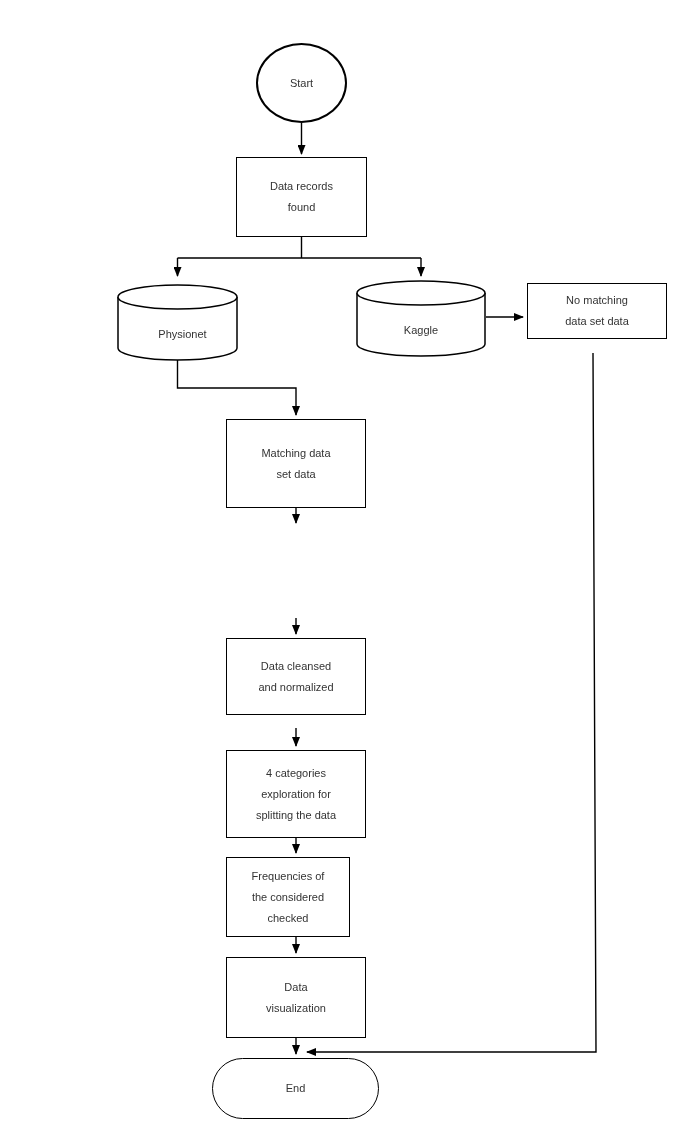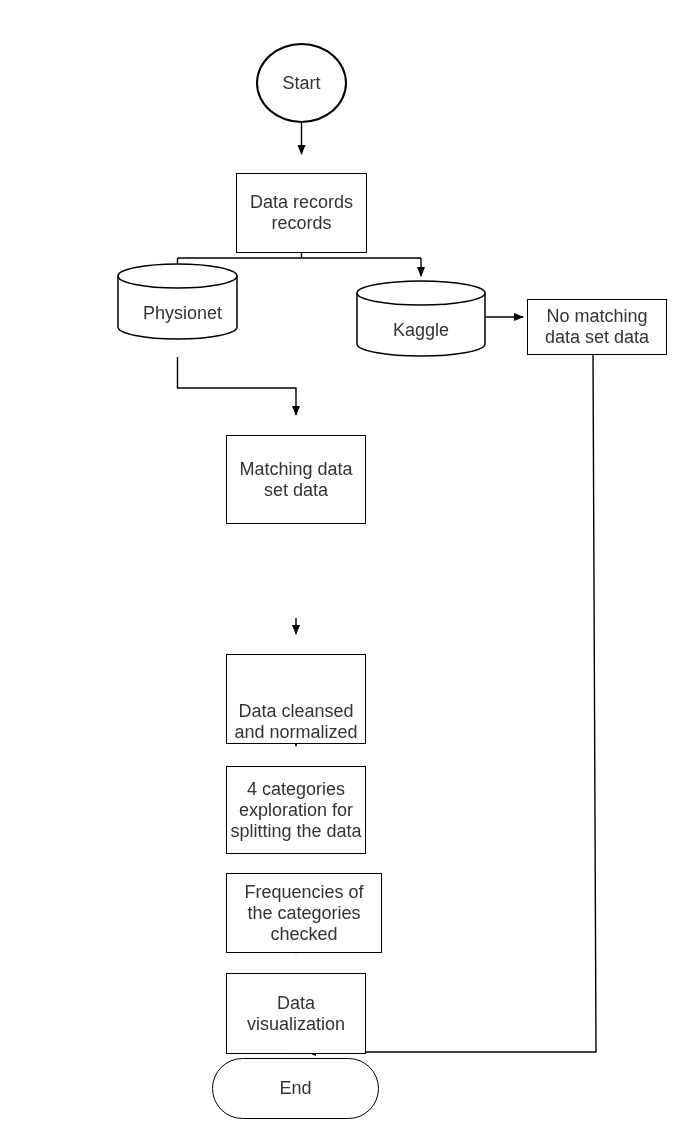--- a/index.html
+++ b/index.html
@@ -23,52 +23,52 @@
   }
   .node {
     position: absolute;
     box-sizing: border-box;
     background: #ffffff;
     display: flex;
     align-items: center;
     justify-content: center;
     text-align: center;
     color: #333333;
-    font-size: 18px;
+    font-size: 11px;
     line-height: 21px;
   }
   .node .label span { display: block; }
-  .rect    { border: 1.5px solid #000000; margin-top: 16px; }
+  .rect    { border: 1.5px solid #000000; }
   .ellipse { border: 2.3px solid #000000; border-radius: 50%; }
   .stadium { border: 1.5px solid #000000; border-radius: 30.5px; }
   .cyl {
     background: transparent;
     border: none;
     display: block;
   }
   .cyl svg { position: absolute; left: 0; top: 0; }
   .cyl .label {
     position: absolute;
     left: 0; right: 0;
     top: 24px; bottom: 0;
     display: flex;
     align-items: center;
     justify-content: center;
   }
   
   .n-start         { left: 256px; top:   43px; width:  91px; height: 80px; }
   .n-records       { left: 236px; top:  157px; width: 131px; height: 80px; }
-  .n-physionet     { left: 117px; top:  263px; width: 131px; height: 77px; }
+  .n-physionet     { left: 117px; top:  284px; width: 131px; height: 77px; }
   .n-kaggle        { left: 356px; top:  280px; width: 130px; height: 77px; }
   .n-nomatch       { left: 527px; top:  283px; width: 140px; height: 56px; text-align: center; }
   .n-matching      { left: 226px; top:  419px; width: 140px; height: 89px; }
   .n-exploration   { left: 226px; top:  527px; width: 140px; height: 91px; }
-  .n-cleansed      { left: 226px; top:  638px; width: 140px; height: 90px; align-items: flex-end; }
+  .n-cleansed      { left: 226px; top:  638px; width: 140px; height: 77px; }
   .n-categories    { left: 226px; top:  750px; width: 140px; height: 88px; }
-  .n-frequencies   { left: 226px; top:  857px; width: 156px; height: 80px; align-items: center; }
+  .n-frequencies   { left: 226px; top:  857px; width: 124px; height: 80px; align-items: center; }
   .n-visualization { left: 226px; top:  957px; width: 140px; height: 81px; }
   .n-end           { left: 212px; top: 1058px; width: 167px; height: 61px; justify-content: center; }
 </style>
 </head>
 <body>
 
 <div class="canvas">
 
   <svg class="connectors" width="685" height="1121" viewBox="0 0 685 1121">
     <defs>
@@ -95,21 +95,21 @@
 
   <div class="node ellipse n-start">
     <div class="label">
       <span>Start</span>
     </div>
   </div>
 
   <div class="node rect n-records">
     <div class="label">
       <span>Data records</span>
-      <span>records</span>
+      <span>found</span>
     </div>
   </div>
 
   <div class="node cyl n-physionet">
     <svg width="121" height="77" viewBox="0 0 121 77">
       <path d="M1,13 L1,64 A59.5,12 0 0 0 120,64 L120,13" fill="#ffffff" stroke="#000000" stroke-width="1.5"></path>
       <ellipse cx="60.5" cy="13" rx="59.5" ry="12" fill="#ffffff" stroke="#000000" stroke-width="1.5"></ellipse>
     </svg>
     <div class="label">
       <span>Physionet</span>
@@ -152,21 +152,21 @@
     <div class="label">
       <span>4 categories</span>
       <span>exploration for</span>
       <span>splitting the data</span>
     </div>
   </div>
 
   <div class="node rect n-frequencies">
     <div class="label">
       <span>Frequencies of</span>
-      <span>the categories</span>
+      <span>the considered</span>
       <span>checked</span>
     </div>
   </div>
 
   <div class="node rect n-visualization">
     <div class="label">
       <span>Data</span>
       <span>visualization</span>
     </div>
   </div>

